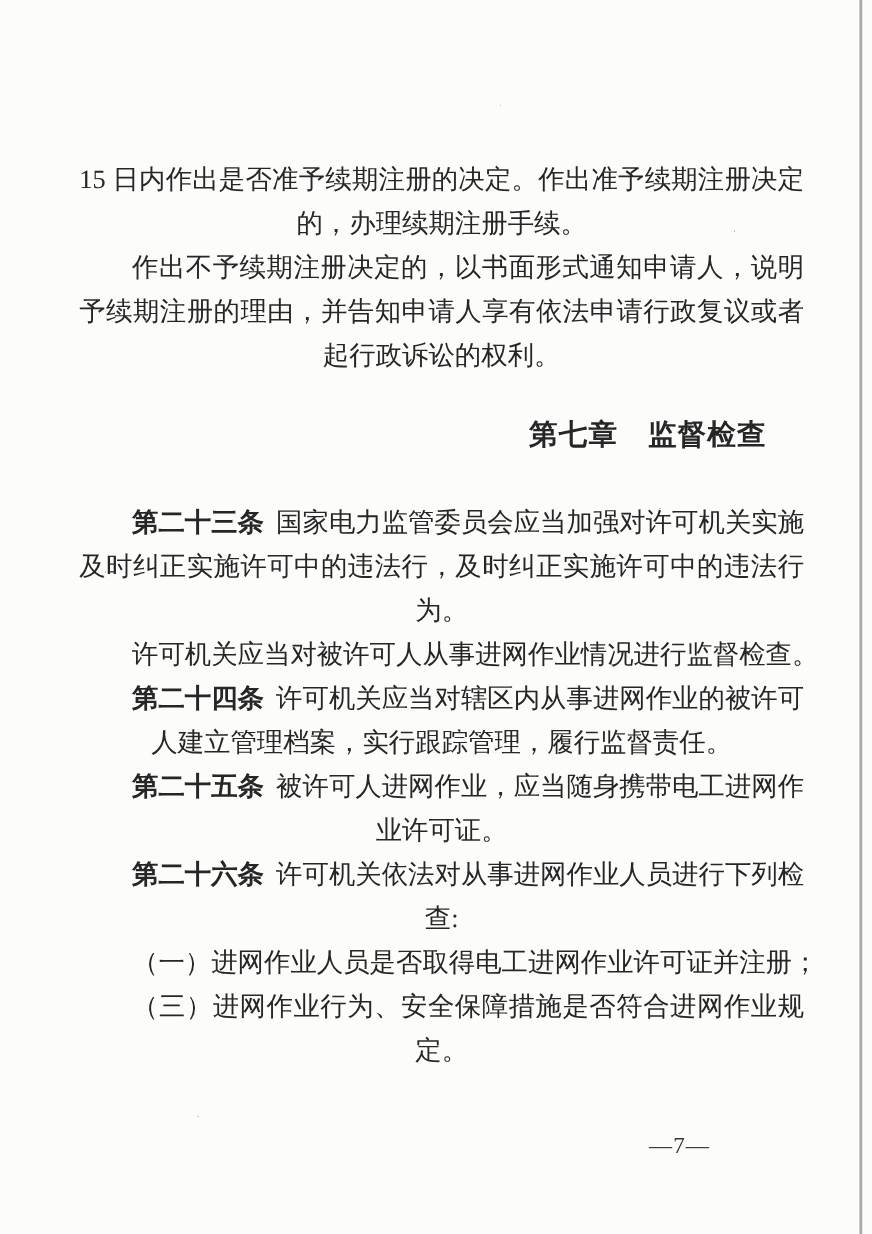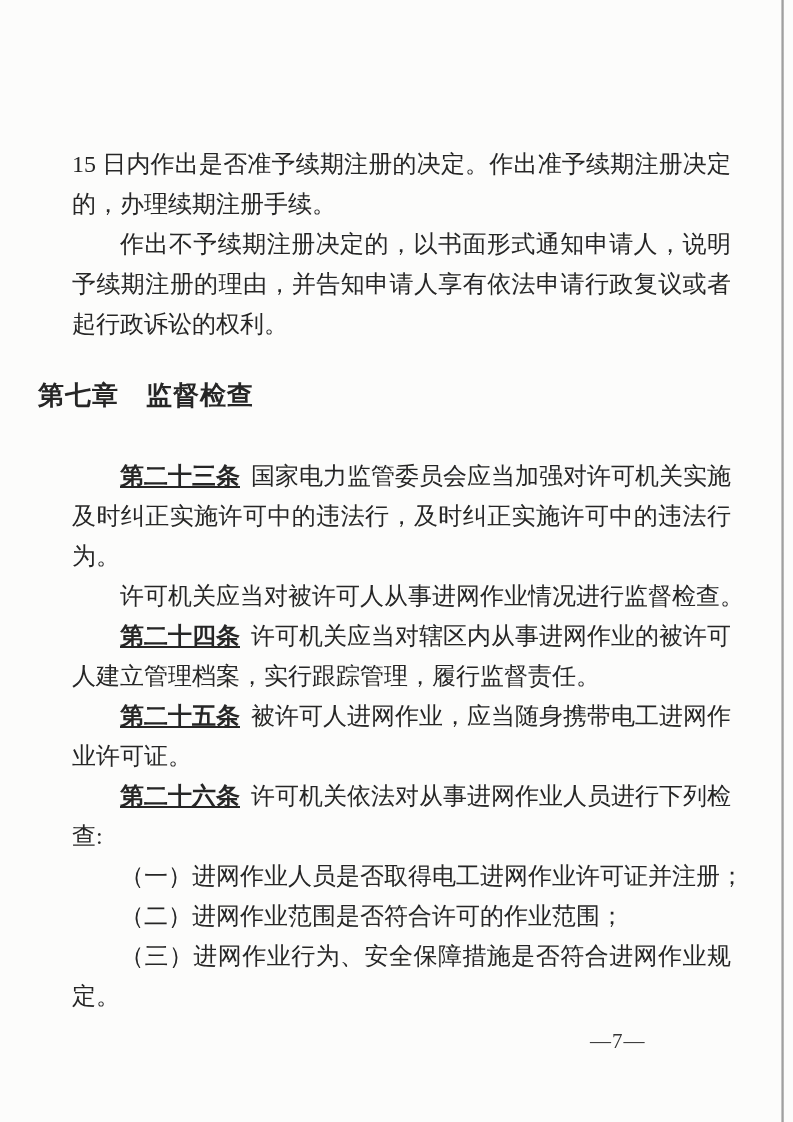--- a/index.html
+++ b/index.html
@@ -31,45 +31,45 @@
     position: absolute;
     left: 72px;
     top: 144px;
     width: 659px;
   }
   .line {
     font-size: 24px;
     line-height: 40px;
     height: 40px;
     white-space: nowrap;
+    text-align: center;
   }
   .line.justify {
     white-space: normal;
     text-align: justify;
     text-align-last: justify;
     overflow: hidden;
   }
   .line.indent {
     padding-left: 48px;
   }
   .chapter-heading {
     font-weight: bold;
     font-size: 26px;
-    text-align: left;
+    text-align: right;
     white-space: nowrap;
     margin-top: 32px;
     margin-bottom: 40px;
     position: relative;
     left: -34px;
     letter-spacing: 1px;
   }
   .article-no {
     font-weight: bold;
     margin-right: 11px;
-    text-decoration: underline;
   }
   .page-number {
     position: absolute;
     left: 590px;
     top: 1028px;
     font-size: 21px;
     line-height: 26px;
     color: #333333;
     letter-spacing: 1px;
   }
@@ -97,19 +97,18 @@
       <div class="line justify"><span>及时纠正实施许可中的违法行，及时纠正实施许可中的违法行</span></div>
       <div class="line"><span>为。</span></div>
       <div class="line indent"><span>许可机关应当对被许可人从事进网作业情况进行监督检查。</span></div>
       <div class="line indent justify"><span class="article-no">第二十四条</span><span>许可机关应当对辖区内从事进网作业的被许可</span></div>
       <div class="line"><span>人建立管理档案，实行跟踪管理，履行监督责任。</span></div>
       <div class="line indent justify"><span class="article-no">第二十五条</span><span>被许可人进网作业，应当随身携带电工进网作</span></div>
       <div class="line"><span>业许可证。</span></div>
       <div class="line indent justify"><span class="article-no">第二十六条</span><span>许可机关依法对从事进网作业人员进行下列检</span></div>
       <div class="line"><span>查:</span></div>
       <div class="line indent"><span>（一）进网作业人员是否取得电工进网作业许可证并注册；</span></div>
-      <div class="line indent"><span>（二）进网作业范围是否符合许可的作业范围；</span></div>
       <div class="line indent justify"><span>（三）进网作业行为、安全保障措施是否符合进网作业规</span></div>
       <div class="line"><span>定。</span></div>
     </div>
   <div class="page-number">—7—</div>
   <div class="scan-edge-line"></div>
 </div>
 
 </body></html>

